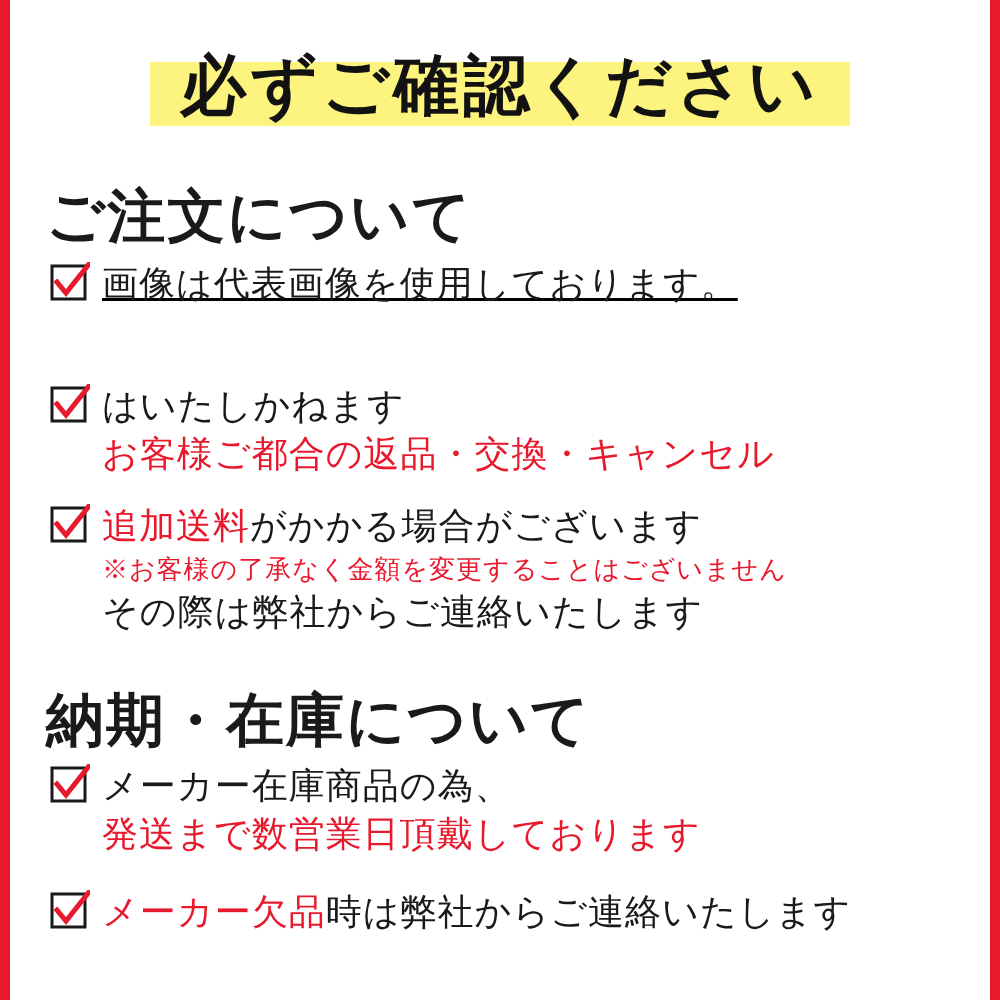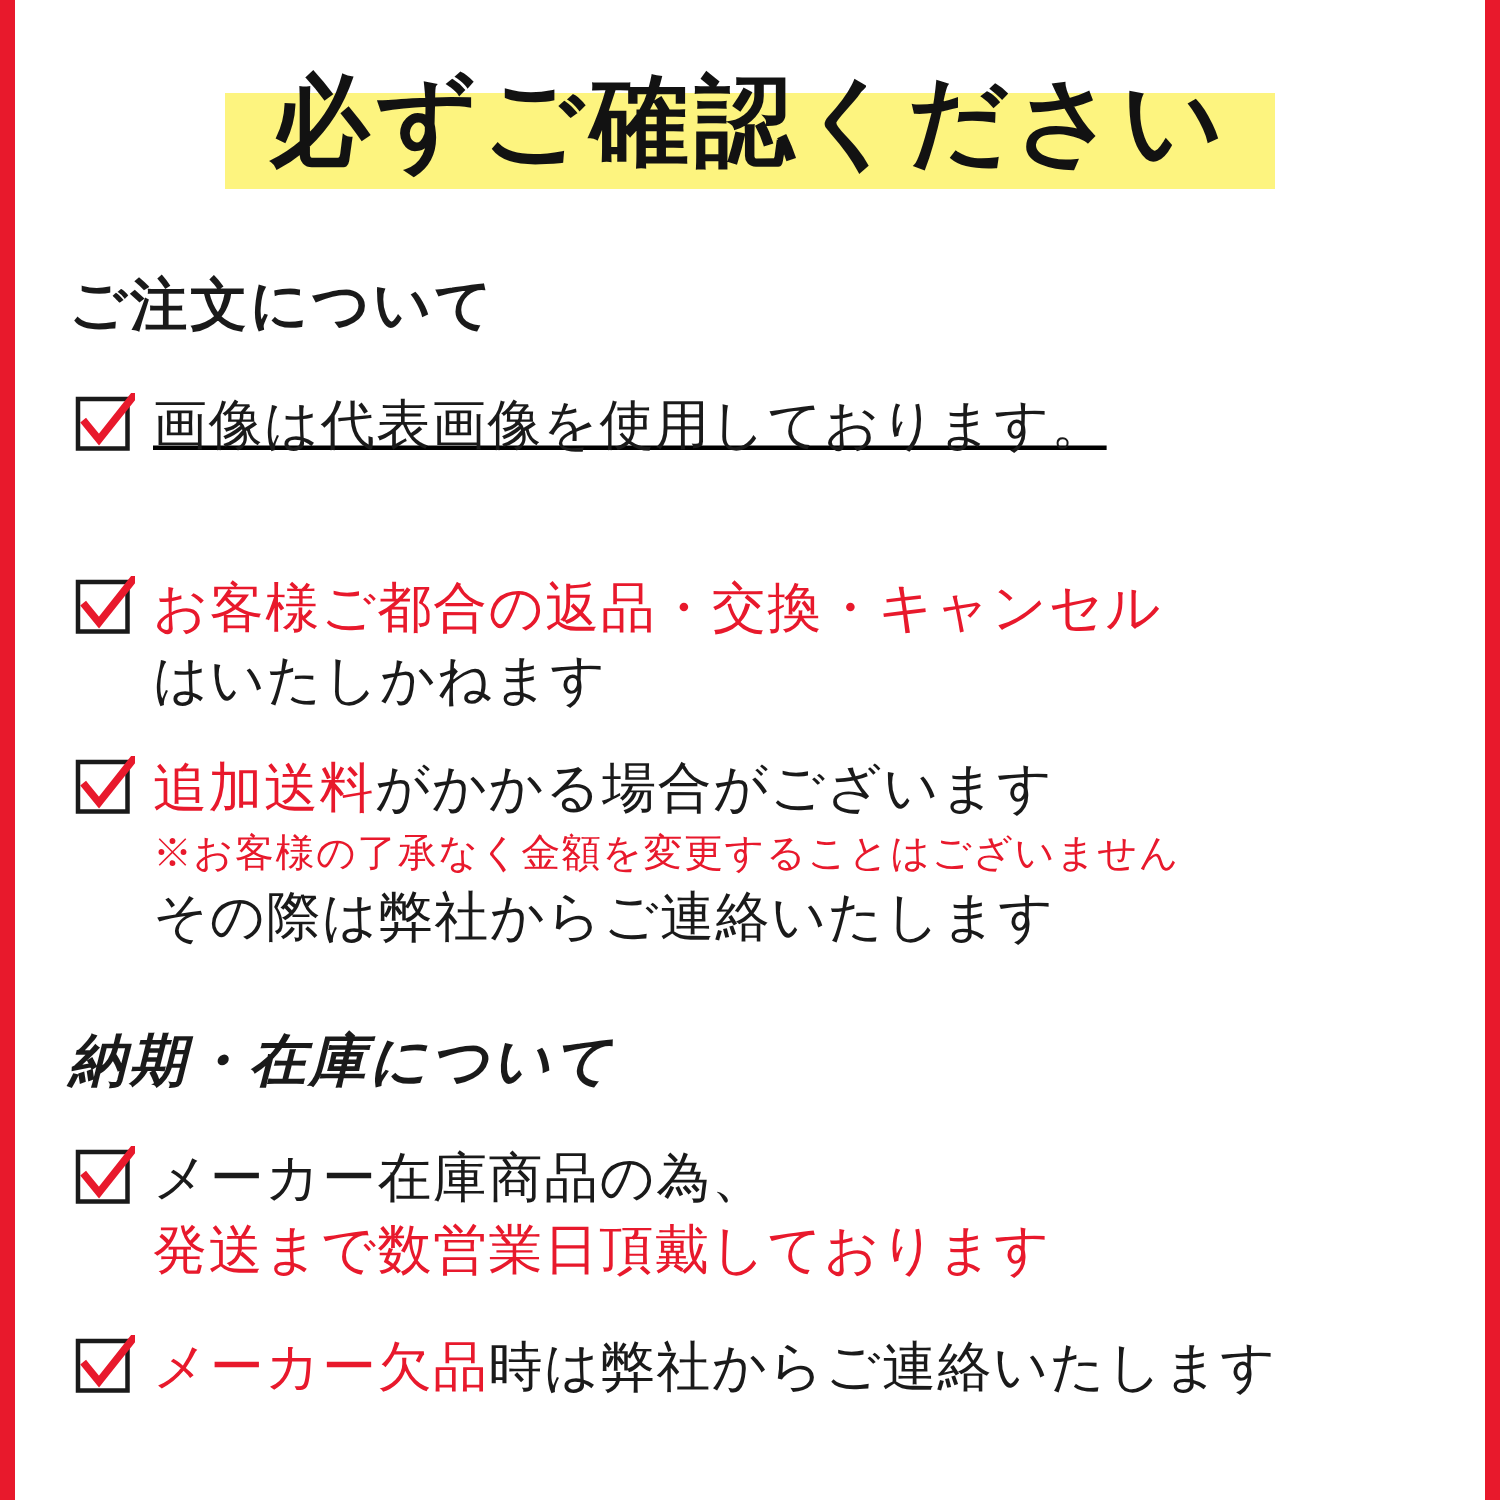--- a/index.html
+++ b/index.html
@@ -59,36 +59,36 @@
     background: #fdf47f;
   }
   .title-text {
     position: relative;
     display: inline-block;
     font-size: 66px;
     line-height: 104px;
     font-weight: bold;
     letter-spacing: 4px;
     color: #121212;
-    font-family: Liberation Mono, monospace;
+    font-family: Liberation Serif, serif;
   }
 
   
   .section-heading {
     position: absolute;
     left: 36px;
-    font-size: 38px;
+    font-size: 58px;
     font-weight: bold;
     letter-spacing: 2px;
     color: #1a1a1a;
     font-family: "DejaVu Serif", "Liberation Serif", serif;
     white-space: nowrap;
   }
   #heading-order { top: 178px; }
-  #heading-delivery { top: 682px; font-style: italic; }
+  #heading-delivery { top: 682px; }
 
   
   .item {
     position: absolute;
     left: 40px;
     right: 20px;
   }
   .check {
     position: absolute;
     left: 0;
@@ -154,22 +154,22 @@
     </div>
 
     <div class="item" id="item-2">
       <span class="check">
         <svg width="40" height="40" viewBox="0 0 40 40">
           <rect x="2" y="4" width="33" height="33" fill="none" stroke="#1a1a1a" stroke-width="3"></rect>
           <path d="M7 20 L16 31 L39 2" fill="none" stroke="#e8192c" stroke-width="5" stroke-linecap="square"></path>
         </svg>
       </span>
       <div class="lines">
+        <div class="line"><span class="blk">はいたしかねます</span></div>
         <div class="line"><span class="red">お客様ご都合の返品・交換・キャンセル</span></div>
-        <div class="line"><span class="blk">はいたしかねます</span></div>
       </div>
     </div>
 
     <div class="item" id="item-3">
       <span class="check">
         <svg width="40" height="40" viewBox="0 0 40 40">
           <rect x="2" y="4" width="33" height="33" fill="none" stroke="#1a1a1a" stroke-width="3"></rect>
           <path d="M7 20 L16 31 L39 2" fill="none" stroke="#e8192c" stroke-width="5" stroke-linecap="square"></path>
         </svg>
       </span>

